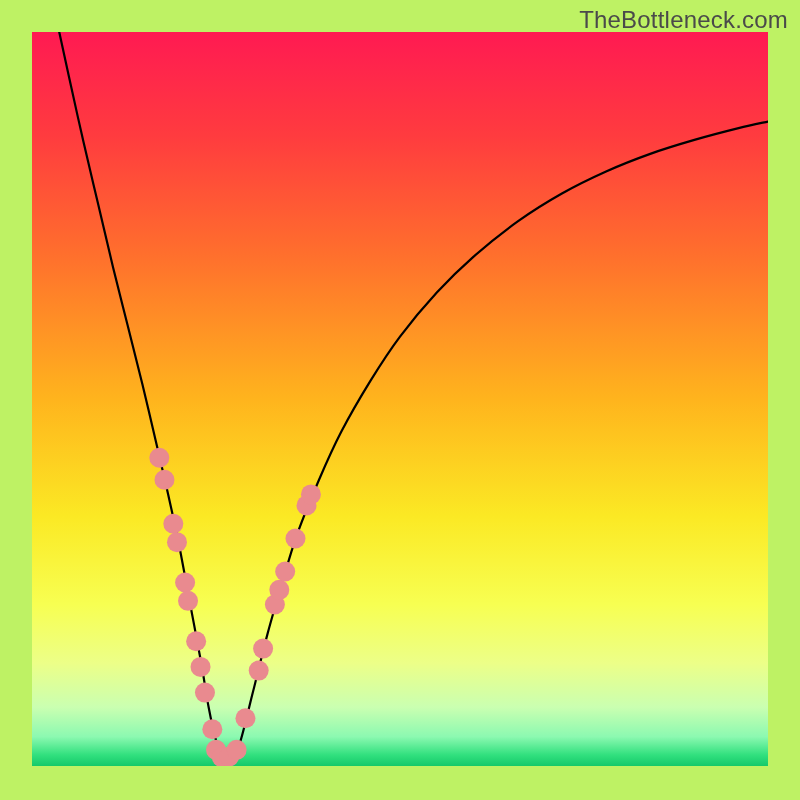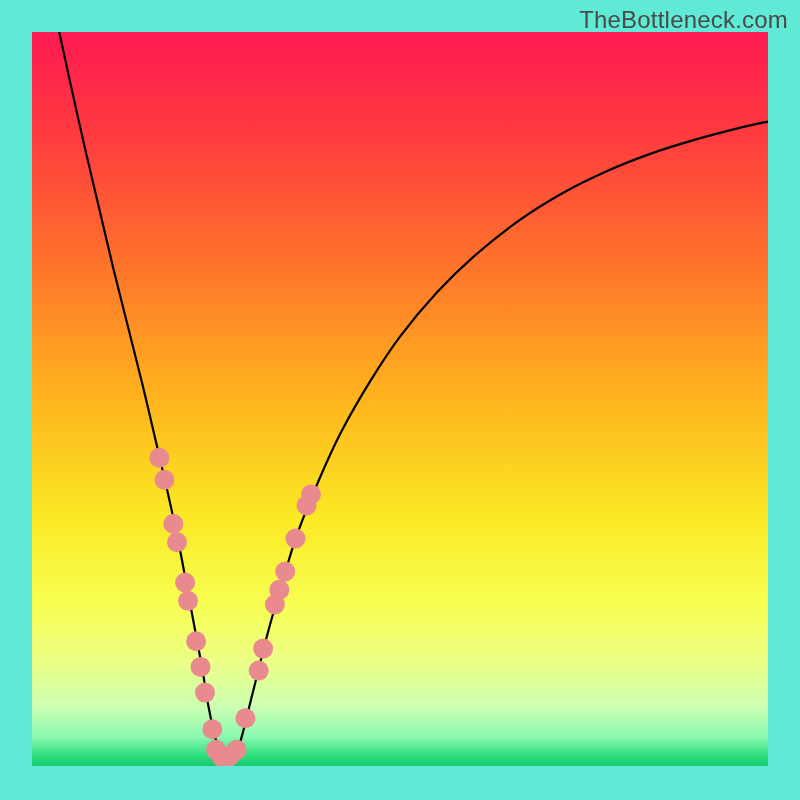--- a/index.html
+++ b/index.html
@@ -8,21 +8,21 @@
     width: 800px;
     height: 800px;
     overflow: hidden;
     background: #000;
     font-family: Arial, Helvetica, sans-serif;
   }
   .stage {
     position: relative;
     width: 800px;
     height: 800px;
-    background: #5eead4;
+    background: #bef264;
   }
   .watermark {
     position: absolute;
     top: 6px;
     right: 12px;
     color: #4a4a4a;
     font-size: 24px;
     font-weight: 500;
     letter-spacing: 0.2px;
     z-index: 10;

